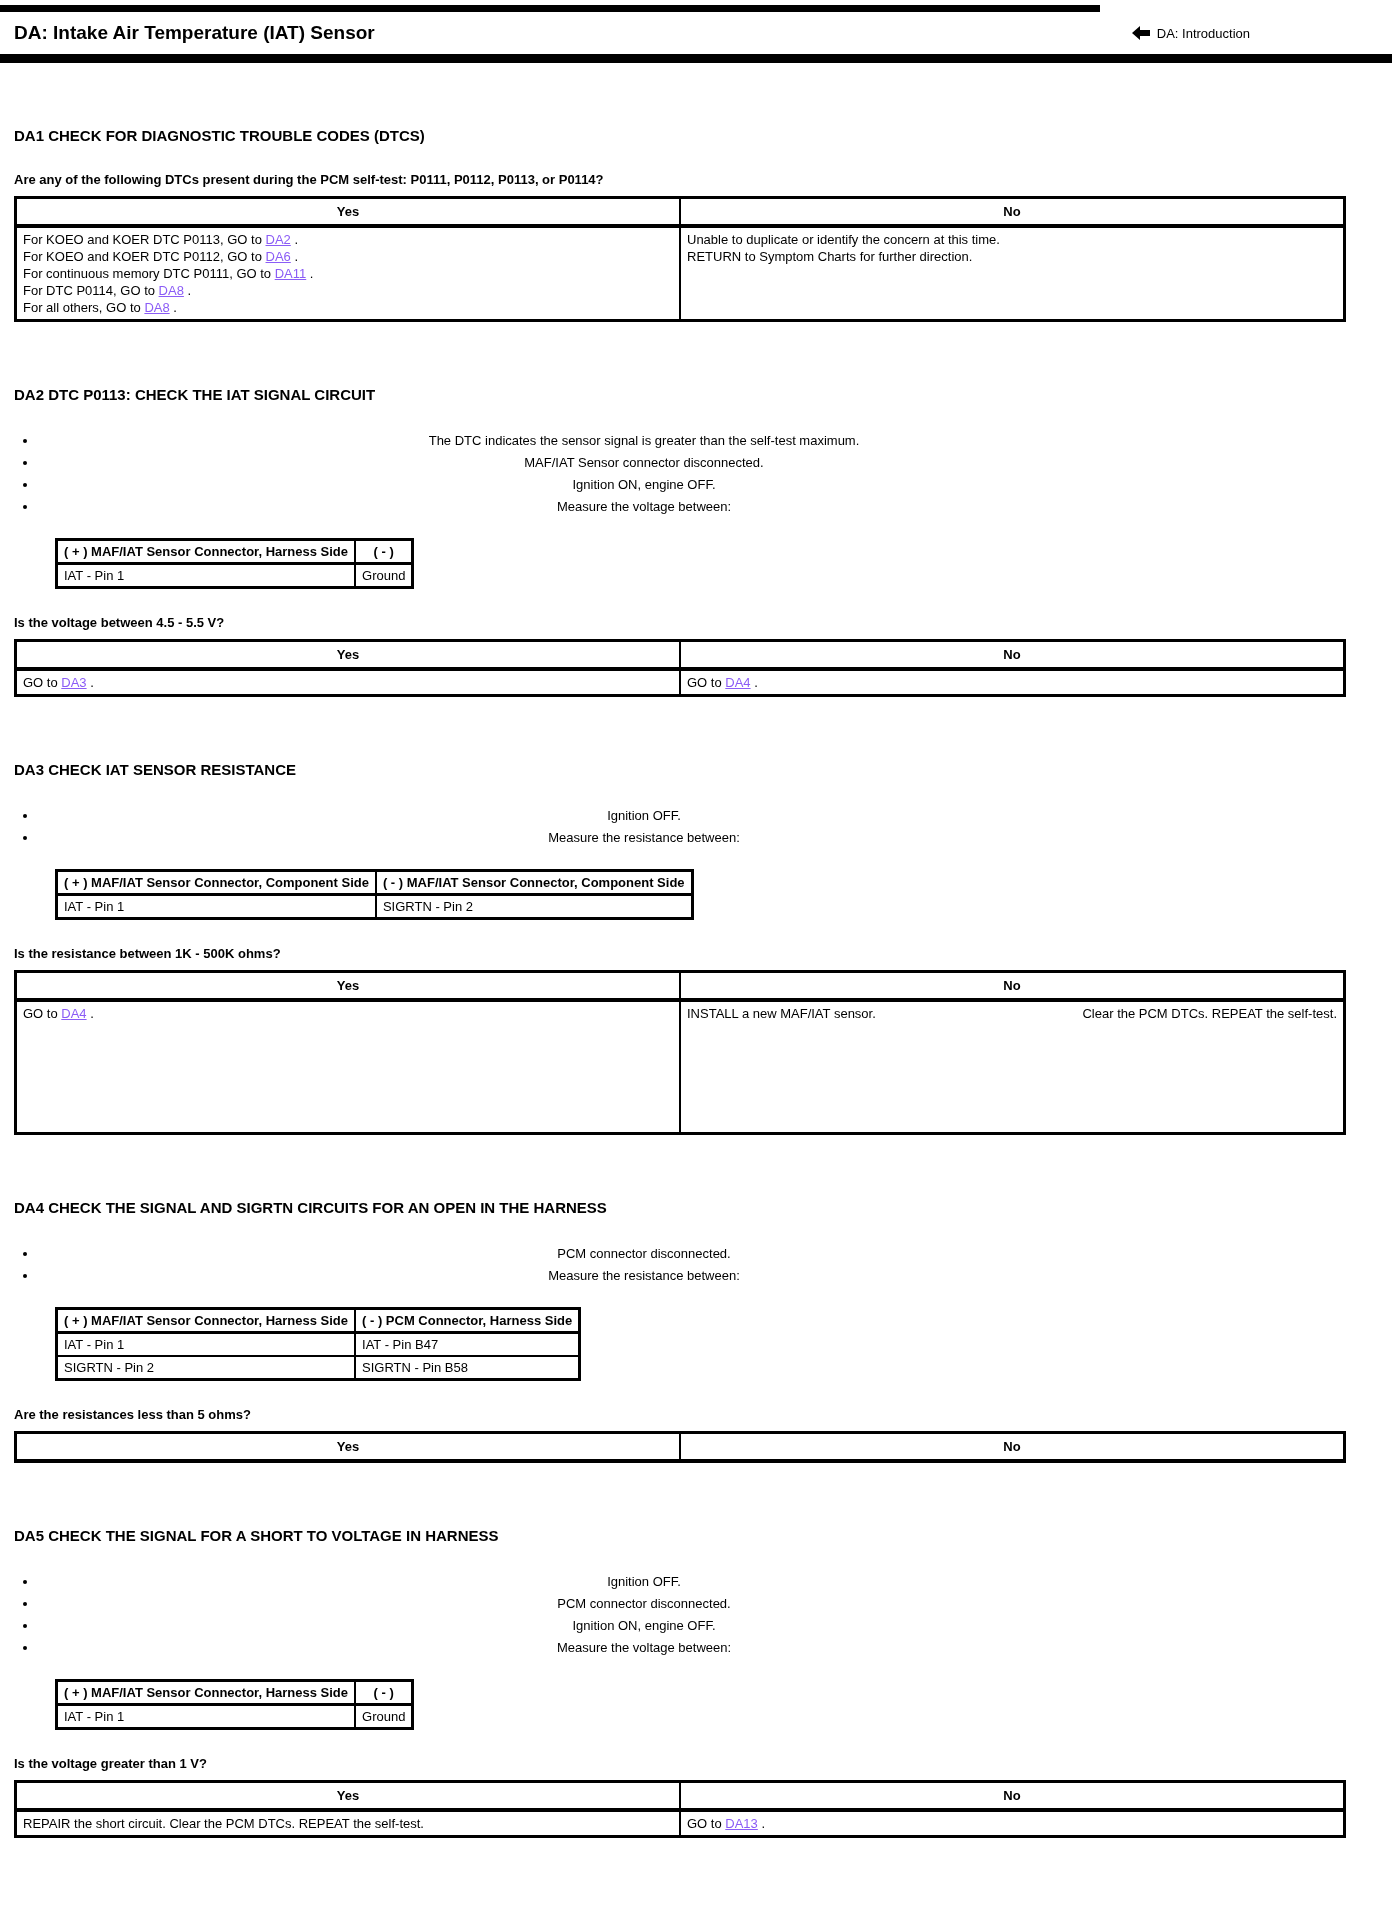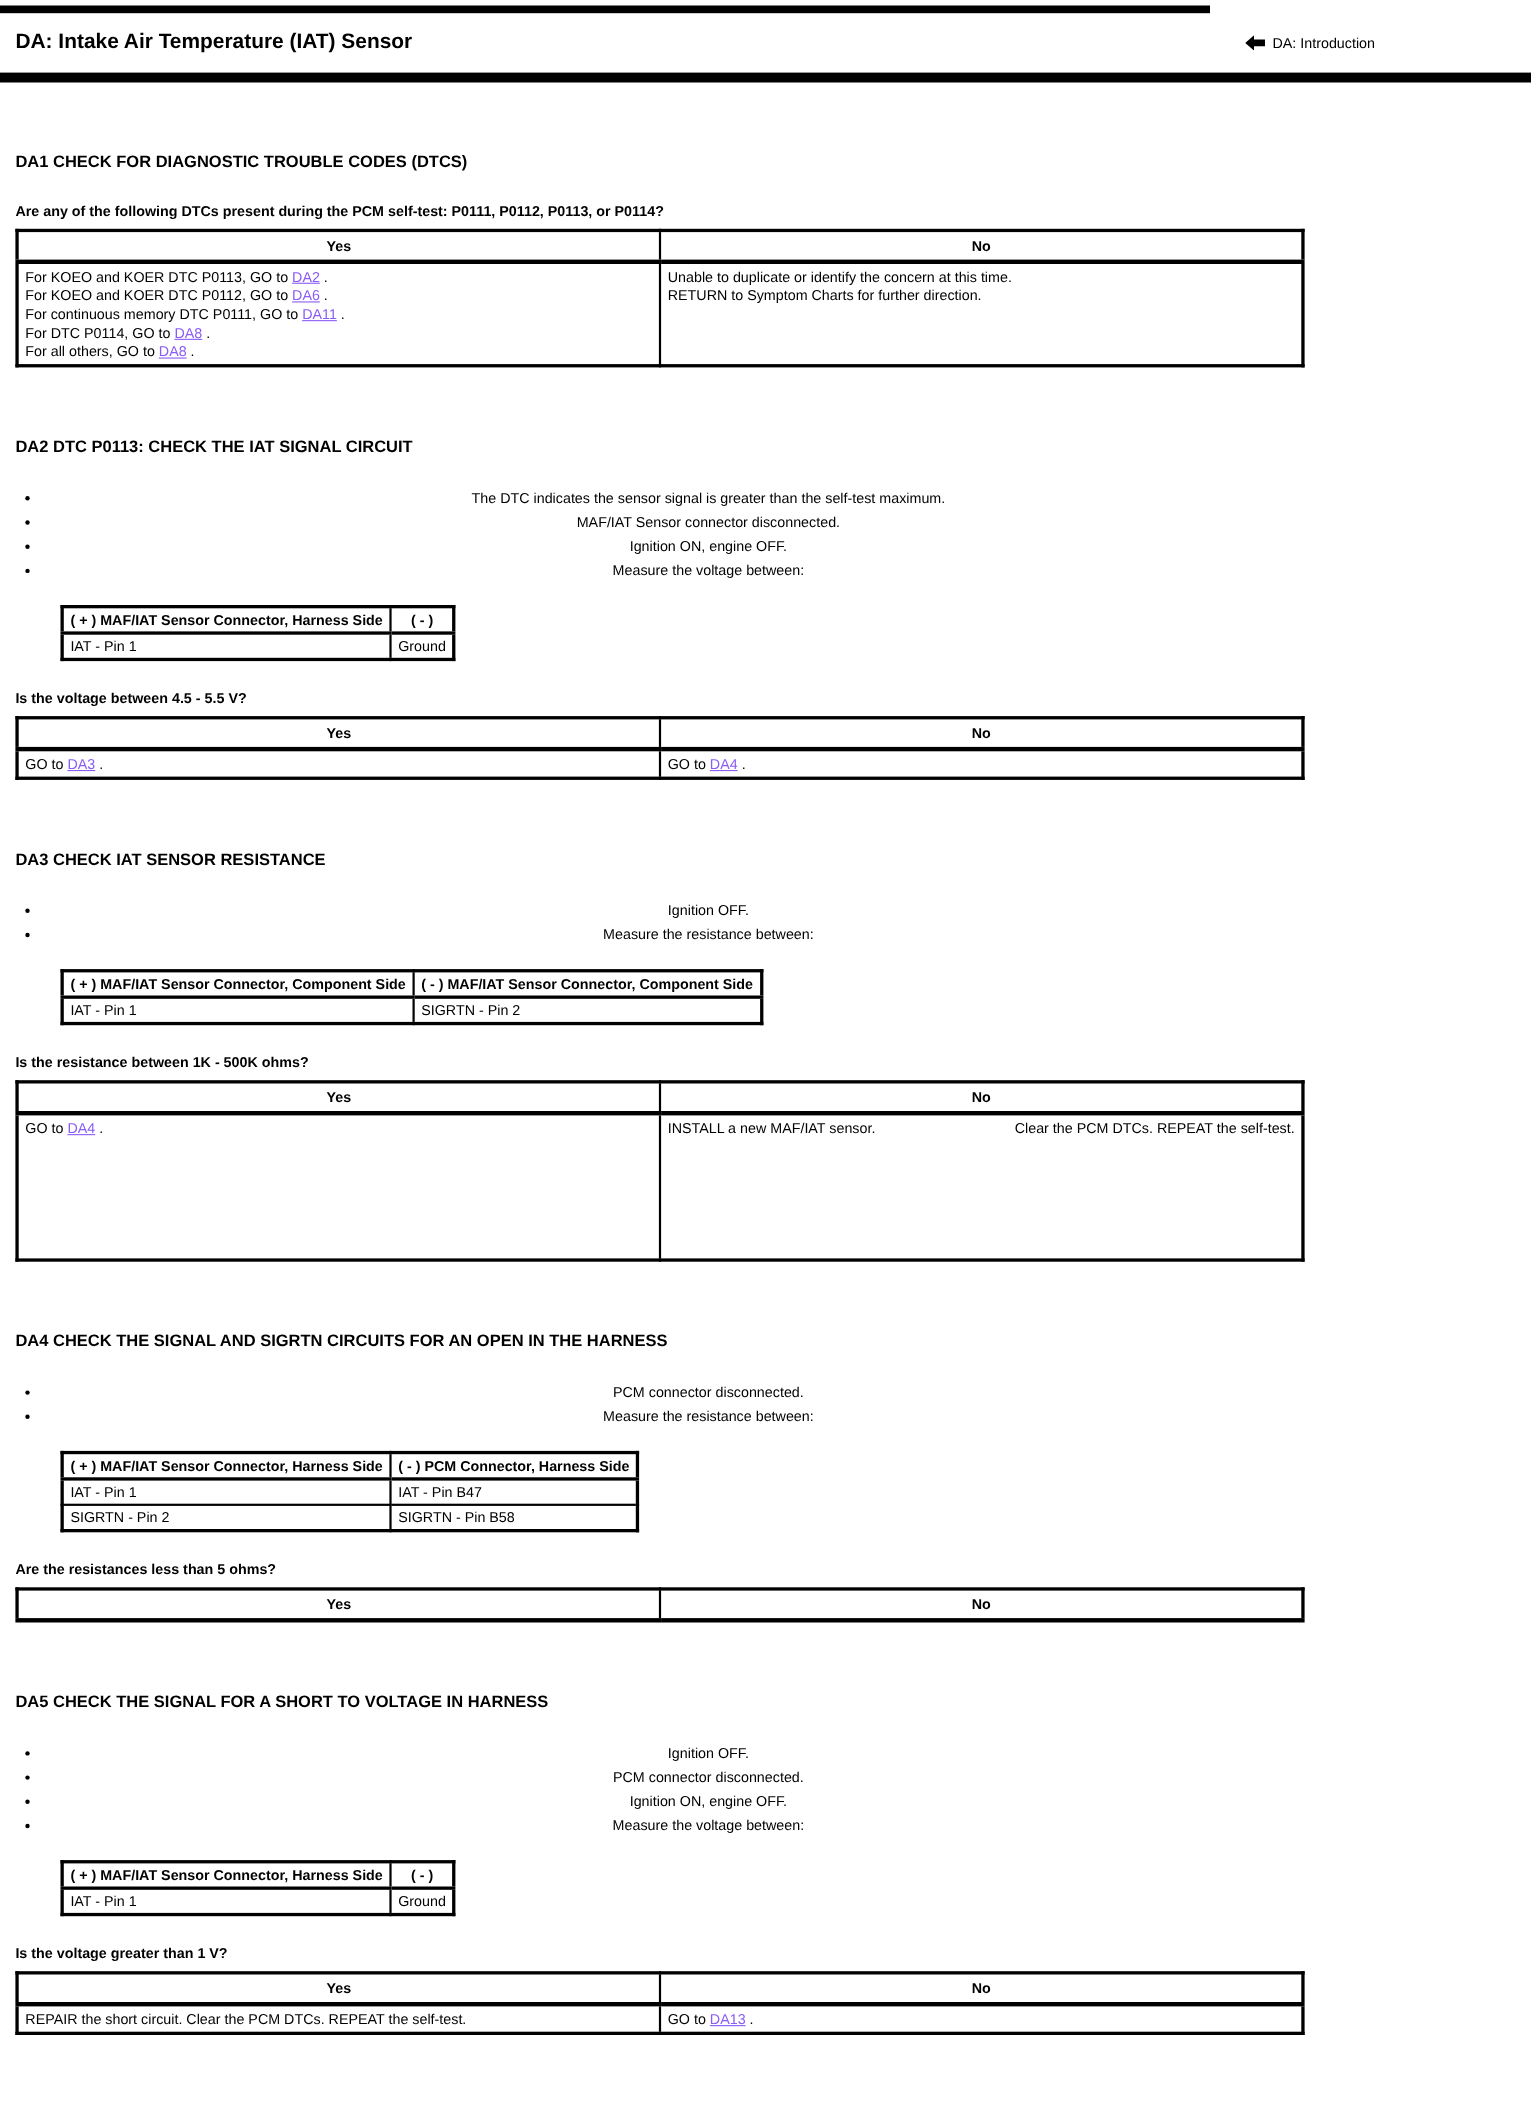--- a/index.html
+++ b/index.html
@@ -10,21 +10,21 @@
     font-family: "Liberation Sans", sans-serif;
     color: #000;
     font-size: 13px;
     overflow: hidden;
   }
   .rule-top { height: 7px; background: #000; width: 1100px; margin-top: 5px; }
   .rule-thick { height: 9px; background: #000; width: 100%; }
   .content { width: 1250px; padding-left: 14px; }
   .header-row {
     display: flex; justify-content: space-between; align-items: center;
-    height: 54px;
+    height: 42px;
   }
   .page-title { font-size: 19px; font-weight: bold; }
   .back-group { display: flex; gap: 7px; font-size: 13px; }
   .back-group a { color: #000; text-decoration: none; }
   .back-arrow { display: inline-block; line-height: 0; }
 
   .section { margin-top: 64px; }
   .sec-heading { font-size: 15px; font-weight: bold; margin: 0; }
 
   .bullets { margin: 30px 0 24px 24px; padding: 0; text-align: center; }
@@ -43,21 +43,21 @@
     text-align: left;
   }
   table.measure th { font-weight: bold; border-bottom: 3px solid #000; }
   table.measure th.c { text-align: center; min-width: 50px; }
 
   .question { font-weight: bold; font-size: 13px; margin: 26px 0 9px 0; }
 
   table.decision {
     border-collapse: collapse;
     border: 3px solid #000;
-    width: 1172px;
+    width: 1332px;
     table-layout: fixed;
   }
   table.decision th {
     border: 2px solid #000;
     border-bottom: 4px solid #000;
     font-weight: bold;
     text-align: center;
     font-size: 13px;
     padding: 5px 4px;
   }

